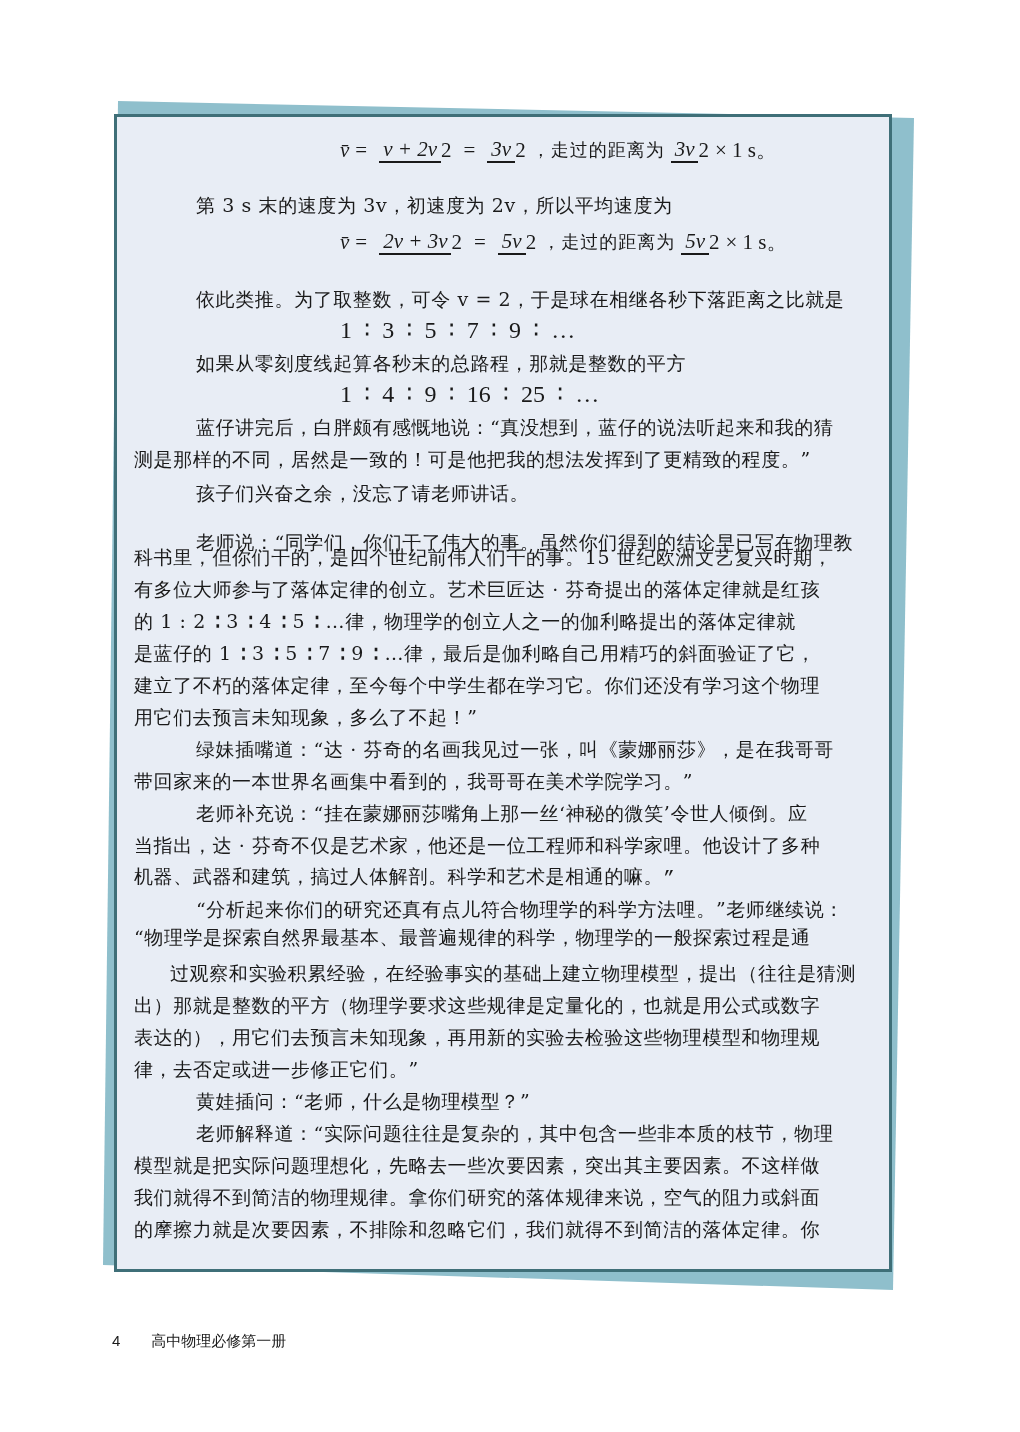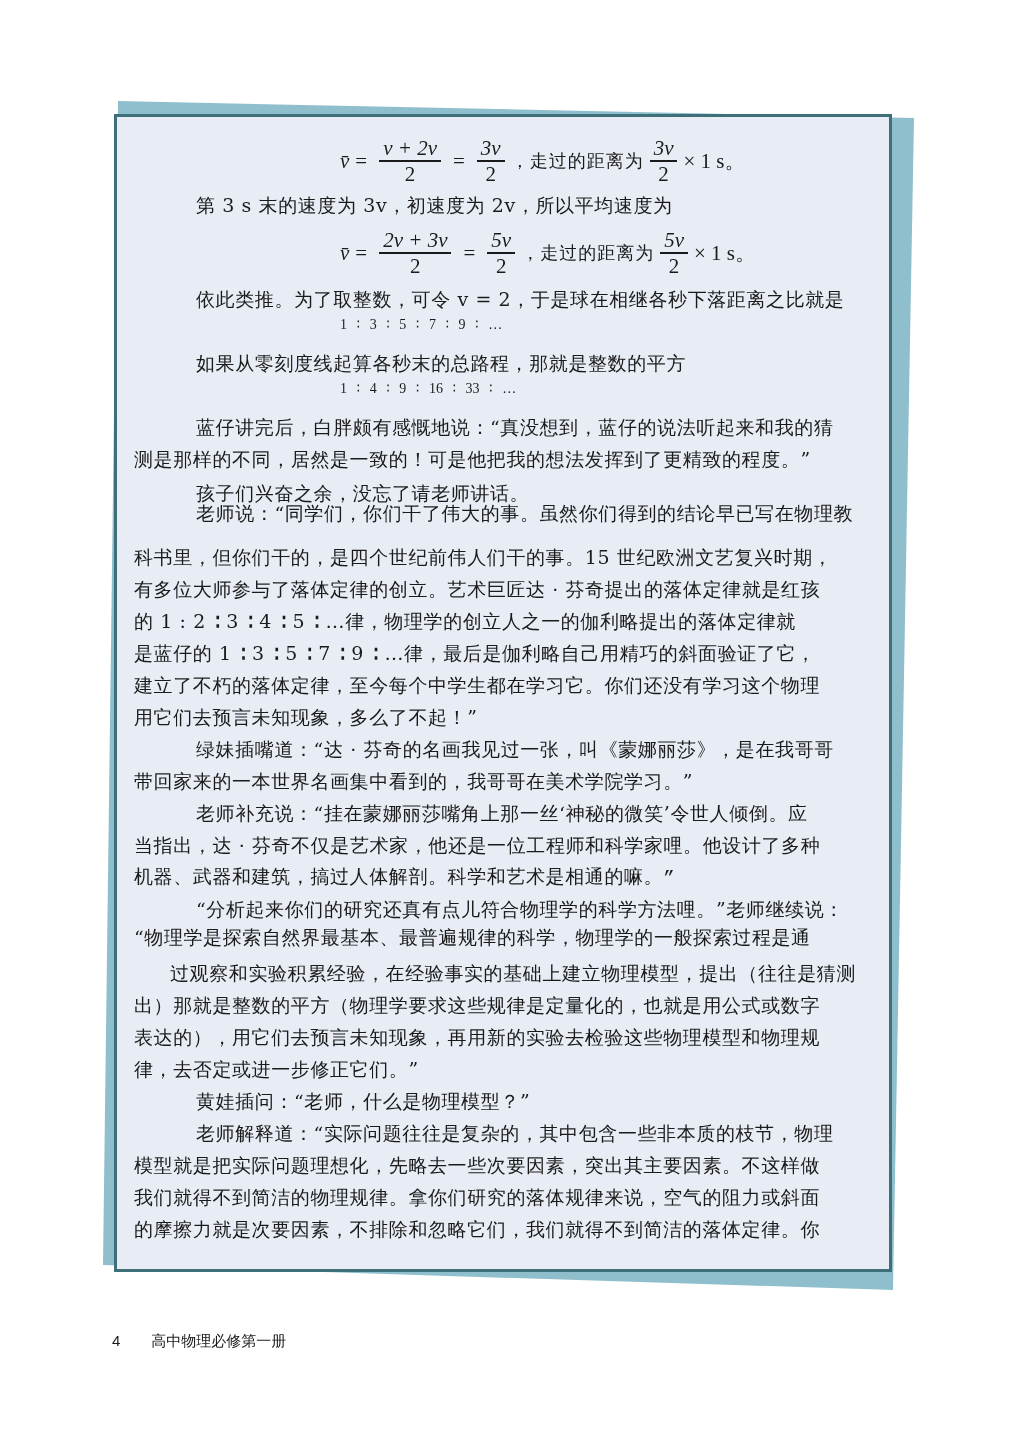--- a/index.html
+++ b/index.html
@@ -7,27 +7,27 @@
          font-family: "DejaVu Serif", "Liberation Serif", serif; color: #1a1a1a; }
   .back-panel { position: absolute; left: 0; top: 0; width: 1020px; height: 1432px;
                 background: #8fbfcc;
                 clip-path: polygon(118px 101px, 914px 118px, 893px 1290px, 103px 1265px); }
   .front-panel { position: absolute; left: 114px; top: 114px; width: 778px; height: 1158px;
                  background: #e8edf5; border: 3px solid #3f6f78; box-sizing: border-box; }
   .content { position: absolute; left: 134px; top: 128px; width: 722px; font-size: 19px; }
   .line { position: absolute; left: 0; white-space: nowrap; height: 30px; line-height: 30px; letter-spacing: 0.6px; }
   .indent { left: 62px; }
   .eq { position: absolute; white-space: nowrap; font-family: "Liberation Serif", serif; font-size: 21px; display: flex; align-items: center; }
-  .frac { display: inline-flex; flex-direction: column; align-items: center; margin: 0 6px; font-style: italic; }
+  .frac { display: inline-flex; flex-direction: row; align-items: center; margin: 0 6px; font-style: italic; }
   .frac .num { border-bottom: 2px solid #1a1a1a; padding: 0 4px; line-height: 24px; }
   .frac .den { line-height: 24px; font-style: normal; }
   .var { font-style: italic; }
   .op { margin: 0 6px; }
   .eq .cn { font-family: "DejaVu Serif", serif; font-size: 18px; letter-spacing: 1px; }
-  .ratio { position: absolute; white-space: nowrap; font-family: "Liberation Serif", serif; font-size: 14px; word-spacing: 6px; }
+  .ratio { position: absolute; white-space: nowrap; font-family: "Liberation Serif", serif; font-size: 24px; word-spacing: 6px; }
   .footer { position: absolute; top: 1332px; left: 112px; font-size: 15px; white-space: nowrap; }
   .footer .pg { font-family: "Liberation Sans", sans-serif; margin-right: 26px; }
 </style>
 </head>
 <body>
 
 <div class="back-panel"></div>
 <div class="front-panel"></div>
 
 <div class="content">
@@ -70,26 +70,26 @@
     <span class="frac">
       <span class="num">5v</span>
       <span class="den">2</span>
     </span>
     <span>× 1 s。</span>
   </div>
 
   <div class="line indent" style="top:156px;">依此类推。为了取整数，可令 v = 2，于是球在相继各秒下落距离之比就是</div>
   <div class="ratio" style="left:206px; top:188px;">1 ∶ 3 ∶ 5 ∶ 7 ∶ 9 ∶ …</div>
   <div class="line indent" style="top:220px;">如果从零刻度线起算各秒末的总路程，那就是整数的平方</div>
-  <div class="ratio" style="left:206px; top:252px;">1 ∶ 4 ∶ 9 ∶ 16 ∶ 33 ∶ …</div>
+  <div class="ratio" style="left:206px; top:252px;">1 ∶ 4 ∶ 9 ∶ 16 ∶ 25 ∶ …</div>
 
   <div class="line indent" style="top:284px;">蓝仔讲完后，白胖颇有感慨地说：“真没想到，蓝仔的说法听起来和我的猜</div>
   <div class="line" style="top:316px;">测是那样的不同，居然是一致的！可是他把我的想法发挥到了更精致的程度。”</div>
   <div class="line indent" style="top:350px;">孩子们兴奋之余，没忘了请老师讲话。</div>
-  <div class="line indent" style="top:370px;">老师说：“同学们，你们干了伟大的事。虽然你们得到的结论早已写在物理教</div>
+  <div class="line indent" style="top:399px;">老师说：“同学们，你们干了伟大的事。虽然你们得到的结论早已写在物理教</div>
   <div class="line" style="top:414px;">科书里，但你们干的，是四个世纪前伟人们干的事。15 世纪欧洲文艺复兴时期，</div>
   <div class="line" style="top:446px;">有多位大师参与了落体定律的创立。艺术巨匠达 · 芬奇提出的落体定律就是红孩</div>
   <div class="line" style="top:478px;">的 1 : 2 ∶ 3 ∶ 4 ∶ 5 ∶ …律，物理学的创立人之一的伽利略提出的落体定律就</div>
   <div class="line" style="top:510px;">是蓝仔的 1 ∶ 3 ∶ 5 ∶ 7 ∶ 9 ∶ …律，最后是伽利略自己用精巧的斜面验证了它，</div>
   <div class="line" style="top:542px;">建立了不朽的落体定律，至今每个中学生都在学习它。你们还没有学习这个物理</div>
   <div class="line" style="top:574px;">用它们去预言未知现象，多么了不起！”</div>
   <div class="line indent" style="top:606px;">绿妹插嘴道：“达 · 芬奇的名画我见过一张，叫《蒙娜丽莎》，是在我哥哥</div>
   <div class="line" style="top:638px;">带回家来的一本世界名画集中看到的，我哥哥在美术学院学习。”</div>
   <div class="line indent" style="top:670px;">老师补充说：“挂在蒙娜丽莎嘴角上那一丝‘神秘的微笑’令世人倾倒。应</div>
   <div class="line" style="top:702px;">当指出，达 · 芬奇不仅是艺术家，他还是一位工程师和科学家哩。他设计了多种</div>

